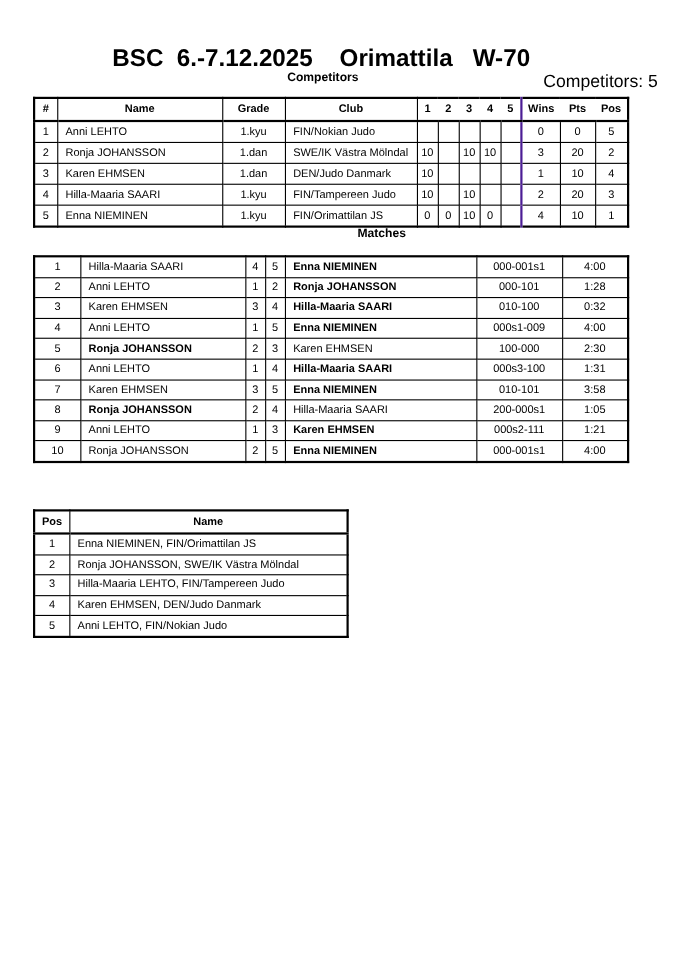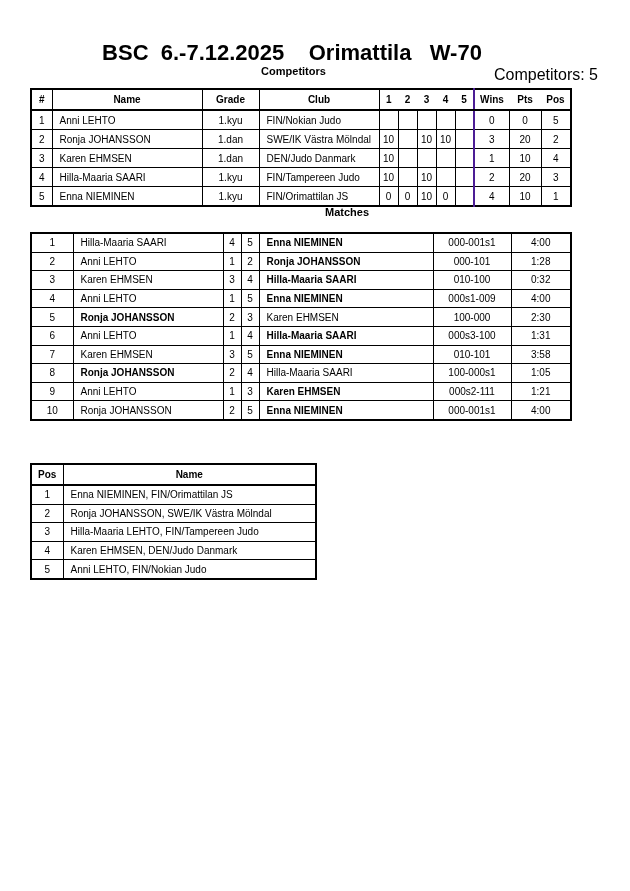--- a/index.html
+++ b/index.html
@@ -226,21 +226,21 @@
       <td class="cell-left bold">Enna NIEMINEN</td>
       <td>010-101</td>
       <td>3:58</td>
     </tr>
     <tr>
       <td>8</td>
       <td class="cell-left bold">Ronja JOHANSSON</td>
       <td>2</td>
       <td>4</td>
       <td class="cell-left">Hilla-Maaria SAARI</td>
-      <td>100-000s1</td>
+      <td>200-000s1</td>
       <td>1:05</td>
     </tr>
     <tr>
       <td>9</td>
       <td class="cell-left">Anni LEHTO</td>
       <td>1</td>
       <td>3</td>
       <td class="cell-left bold">Karen EHMSEN</td>
       <td>000s2-111</td>
       <td>1:21</td>

